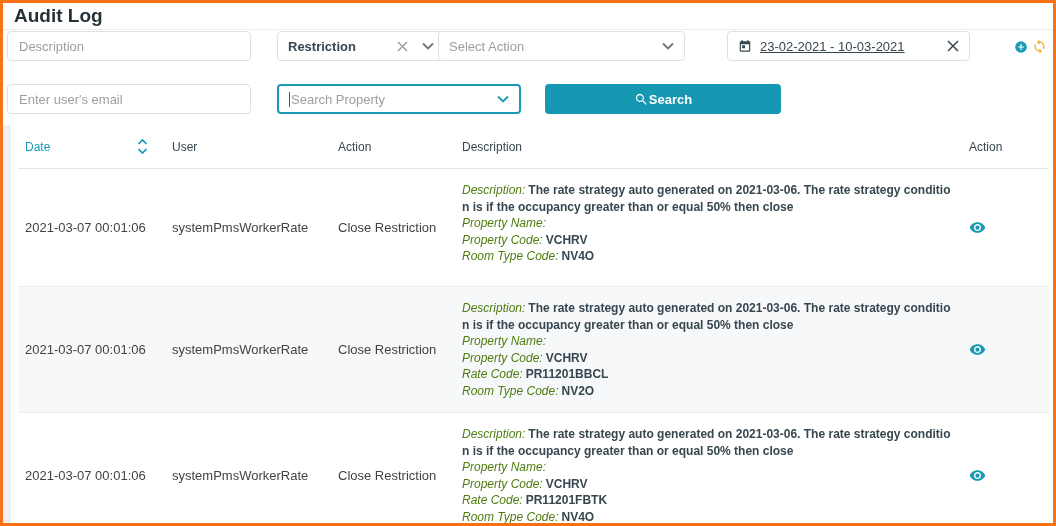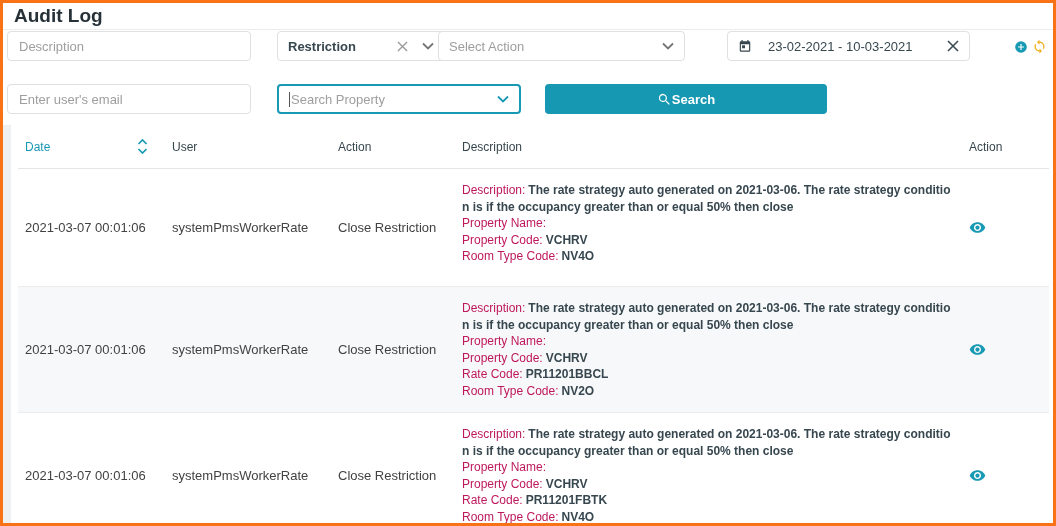--- a/index.html
+++ b/index.html
@@ -28,30 +28,30 @@
 
   .f-desc   { left:4px;   top:28px; }
   .f-restriction { left:274px; top:28px; width:168px;font-weight:bold; }
   .f-action { left:435px; top:28px; width:247px; color:#9e9e9e; }
   .f-date   { left:724px; top:28px; width:243px; }
   .f-email  { left:4px;   top:81px; }
   .f-property { left:274px; top:81px; width:244px; border:2px solid #1899b4; color:#9e9e9e; }
 
   .chev { margin-left:auto; display:flex; align-items:center; }
   .restriction-clear { margin-left:auto; margin-right:14px; display:flex; align-items:center; cursor:pointer; }
-  .date-text { margin-left:16px; }
+  .date-text { margin-left:8px;text-decoration:underline; }
   .date-clear { margin-left:auto; display:flex; align-items:center; cursor:pointer; }
   .caret-bar { display:inline-block; width:1px; height:15px; background:#555; margin-right:1px; }
 
   .icon-btn { position:absolute; width:15px; height:15px; cursor:pointer; display:flex; align-items:center; }
   .i-add { left:1011px; top:36px; }
   .i-refresh { left:1029px; top:36px; }
 
   .search-btn {
-    position:absolute; left:542px; top:81px; width:282px; height:30px;
+    position:absolute; left:542px; top:81px; width:236px; height:30px;
     background:#1697b2; color:#fff; border:none; border-radius:4px;
     font-size:13px; font-weight:bold; font-family:"Liberation Sans",sans-serif;
     display:flex; align-items:center; justify-content:center; gap:0; cursor:pointer;
   }
 
   
   .left-gutter { position:absolute; left:0; top:122px; bottom:0; width:8px; background:#eef0f1; }
 
   .audit-table { position:absolute; left:15px; right:4px; top:122px; bottom:0; background:#fff; }
 
@@ -68,21 +68,21 @@
   .th-date { color:#1899b4; display:flex; align-items:center; justify-content:space-between; padding-right:24px; cursor:pointer; }
   .sort-icon { display:flex; align-items:center; cursor:pointer; }
 
   .row { min-height:118px; border-bottom:1px solid #eceeee; background:#fff; }
   .row.alt { background:#f7f8f9; }
   .cell { font-size:13px; color:#424242; display:flex; align-items:center; }
   .cell-action-btn { display:flex; align-items:center; padding-left:6px; }
   .eye-btn { background:none; border:none; cursor:pointer; padding:0; display:flex; align-items:center; }
 
   .desc-cell { font-size:12px; line-height:16.5px; color:#37474f; padding:13px 10px 13px 0; word-break:break-all; }
-  .lab { color:#be185d; margin-right:3px; }
+  .lab { font-style:italic; color:#4d7c0f; margin-right:3px; }
   .val { font-weight:bold; color:#37474f; }
 </style>
 </head>
 <body>
 
 <div class="app">
 
   <div class="page-title">Audit Log</div>
   <div class="title-divider"></div>
 

